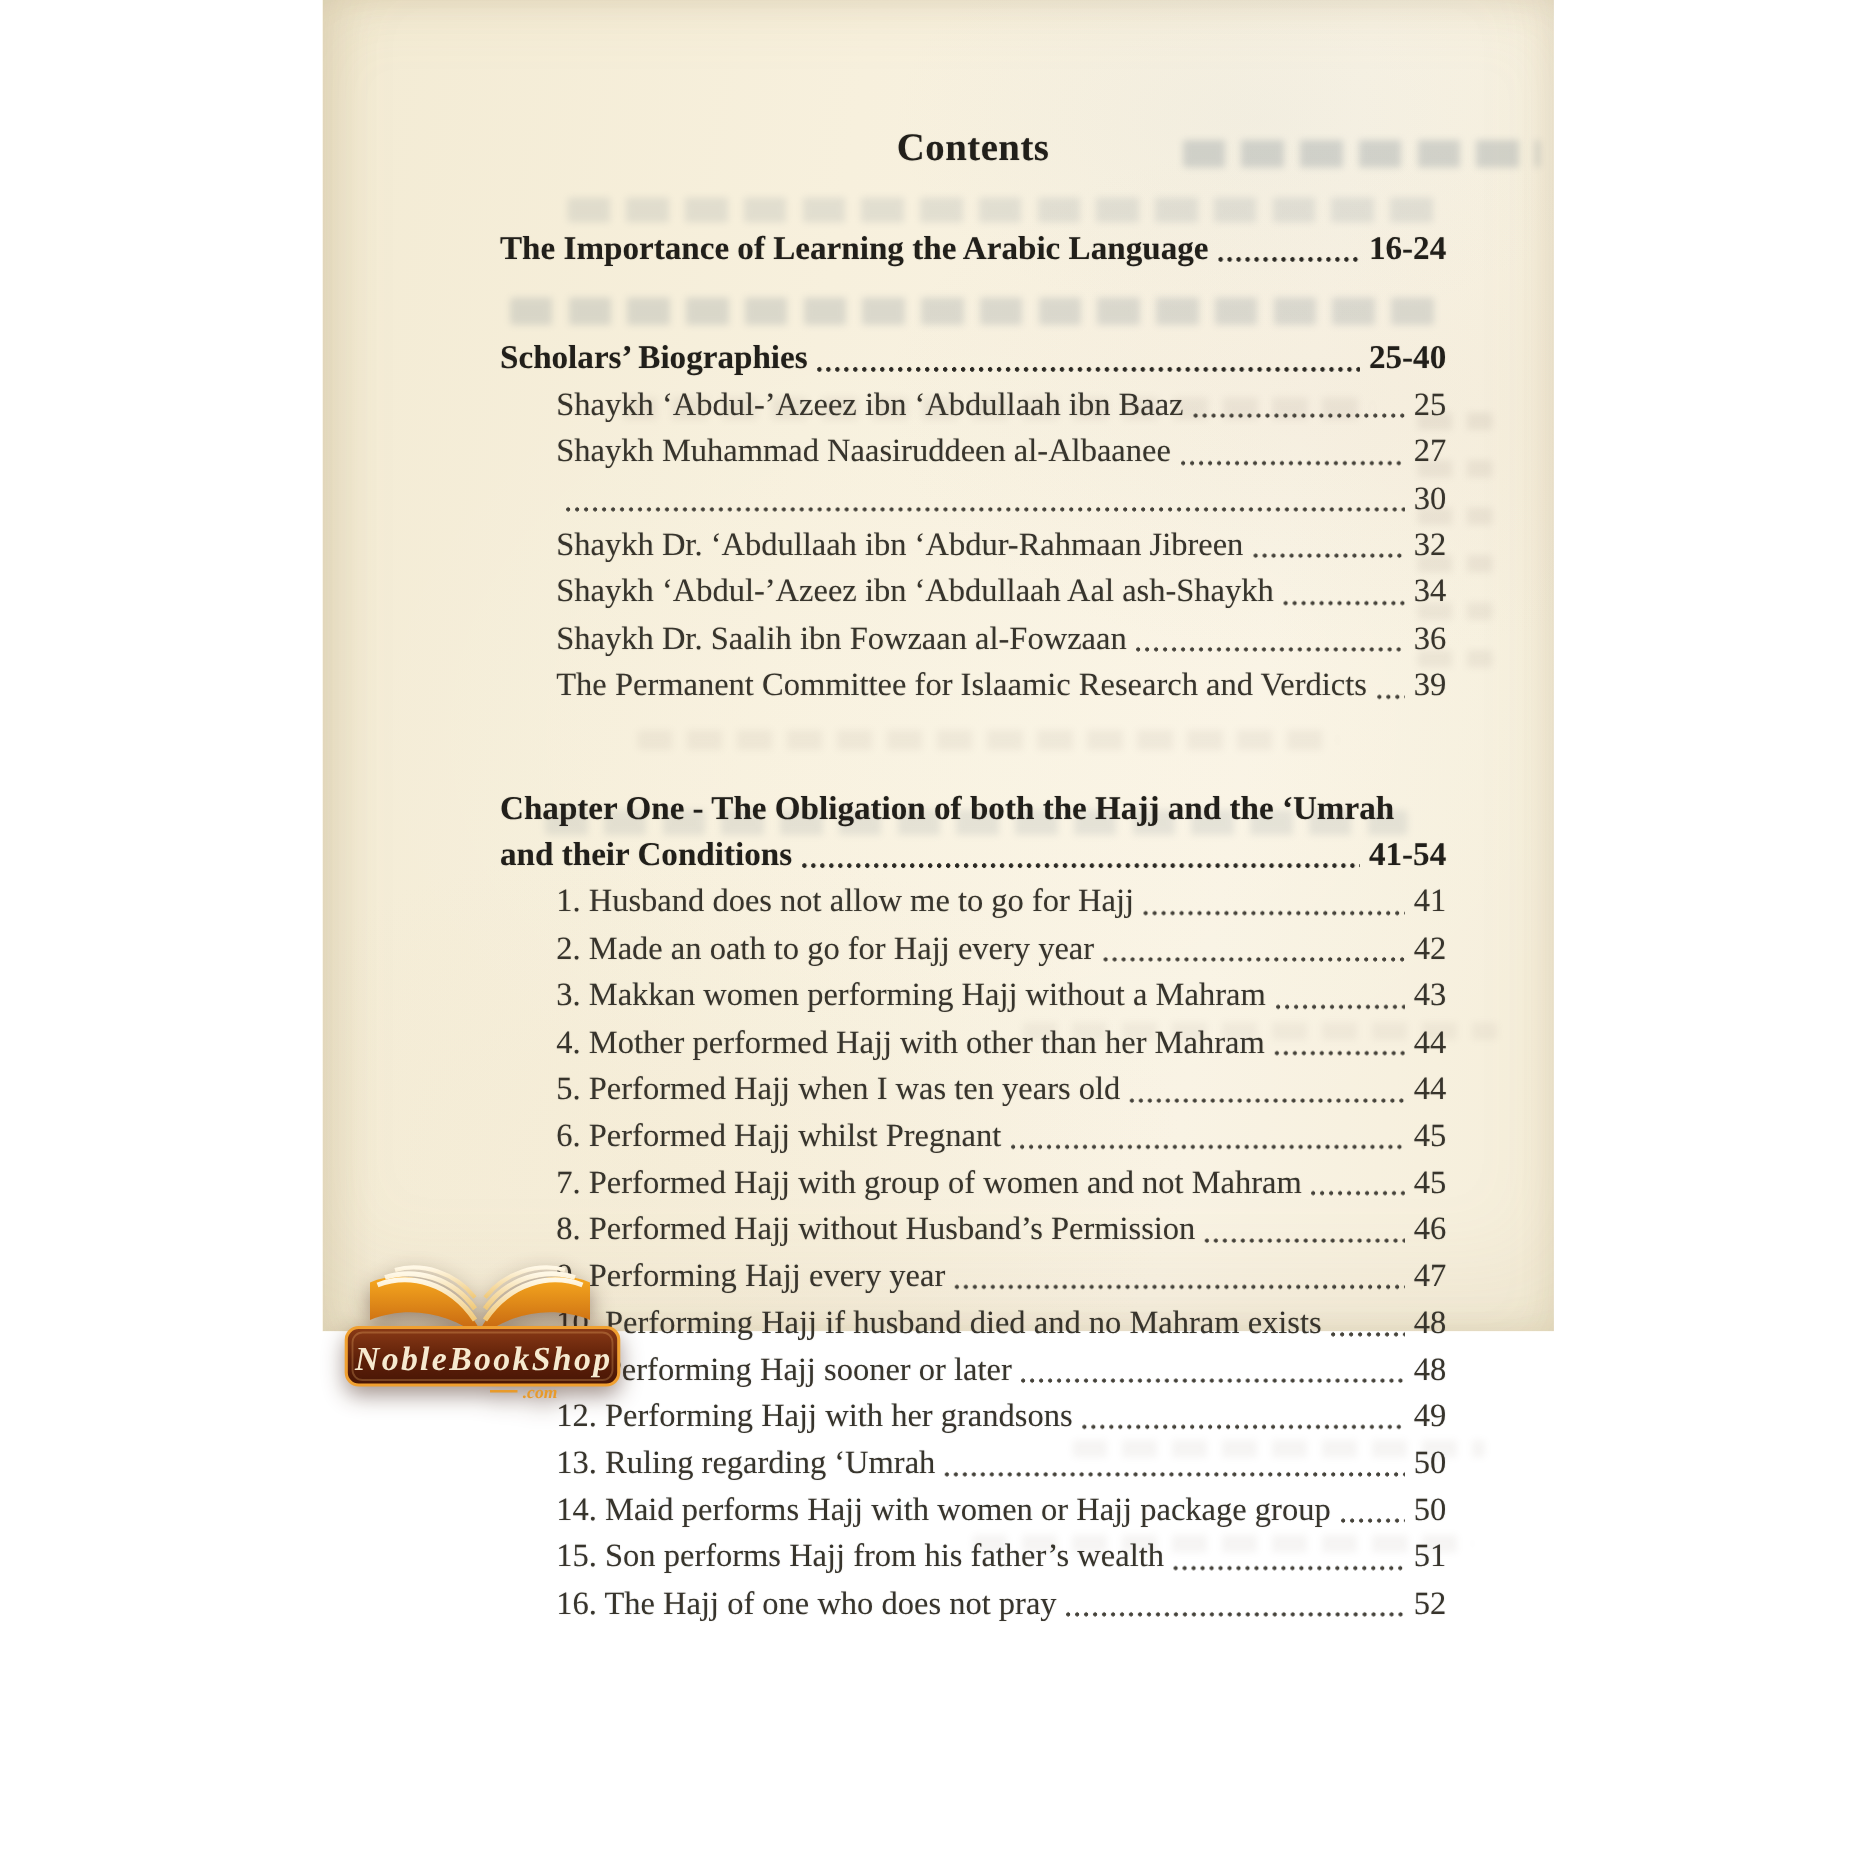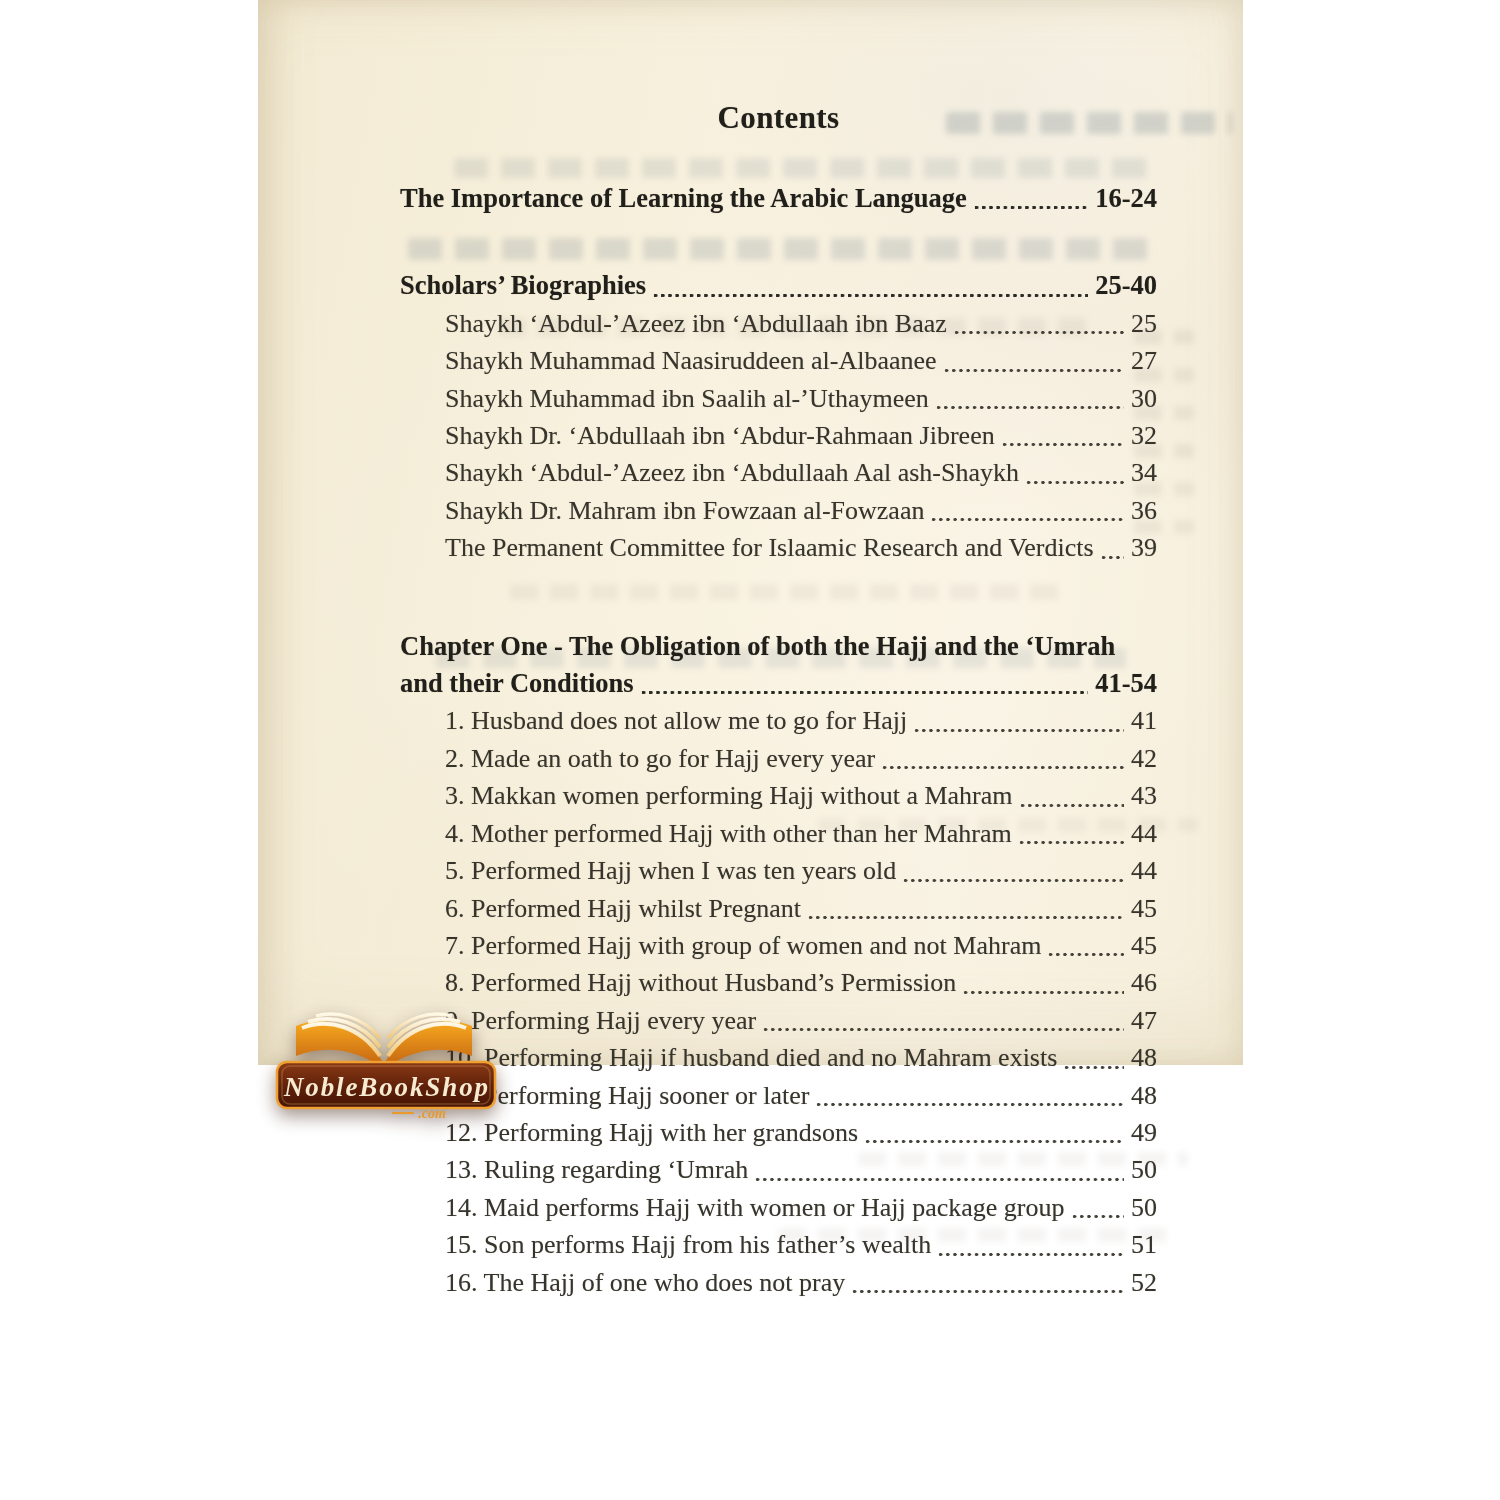--- a/index.html
+++ b/index.html
@@ -117,36 +117,35 @@
               <span class="lbl">Shaykh ‘Abdul-’Azeez ibn ‘Abdullaah ibn Baaz</span>
               <span class="leader"></span>
               <span class="pg">25</span>
             </div>
             <div class="row item-row">
               <span class="lbl">Shaykh Muhammad Naasiruddeen al-Albaanee</span>
               <span class="leader"></span>
               <span class="pg">27</span>
             </div>
             <div class="row item-row">
-              <span class="lbl">Shaykh Muhammad ibn Saalih al-’Uthaymeen</span>
               <span class="leader"></span>
               <span class="pg">30</span>
             </div>
             <div class="row item-row">
               <span class="lbl">Shaykh Dr. ‘Abdullaah ibn ‘Abdur-Rahmaan Jibreen</span>
               <span class="leader"></span>
               <span class="pg">32</span>
             </div>
             <div class="row item-row">
               <span class="lbl">Shaykh ‘Abdul-’Azeez ibn ‘Abdullaah Aal ash-Shaykh</span>
               <span class="leader"></span>
               <span class="pg">34</span>
             </div>
             <div class="row item-row">
-              <span class="lbl">Shaykh Dr. Mahram ibn Fowzaan al-Fowzaan</span>
+              <span class="lbl">Shaykh Dr. Saalih ibn Fowzaan al-Fowzaan</span>
               <span class="leader"></span>
               <span class="pg">36</span>
             </div>
             <div class="row item-row">
               <span class="lbl">The Permanent Committee for Islaamic Research and Verdicts</span>
               <span class="leader"></span>
               <span class="pg">39</span>
             </div>
           </div>
           <div class="toc-section">

